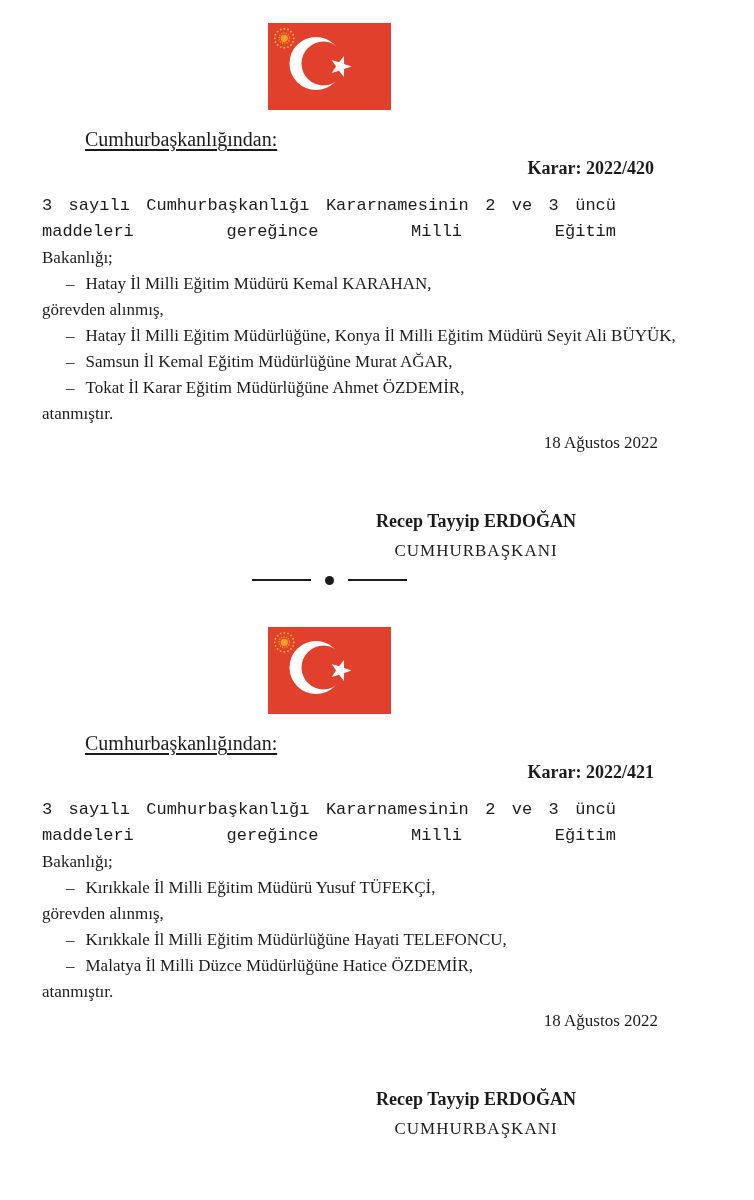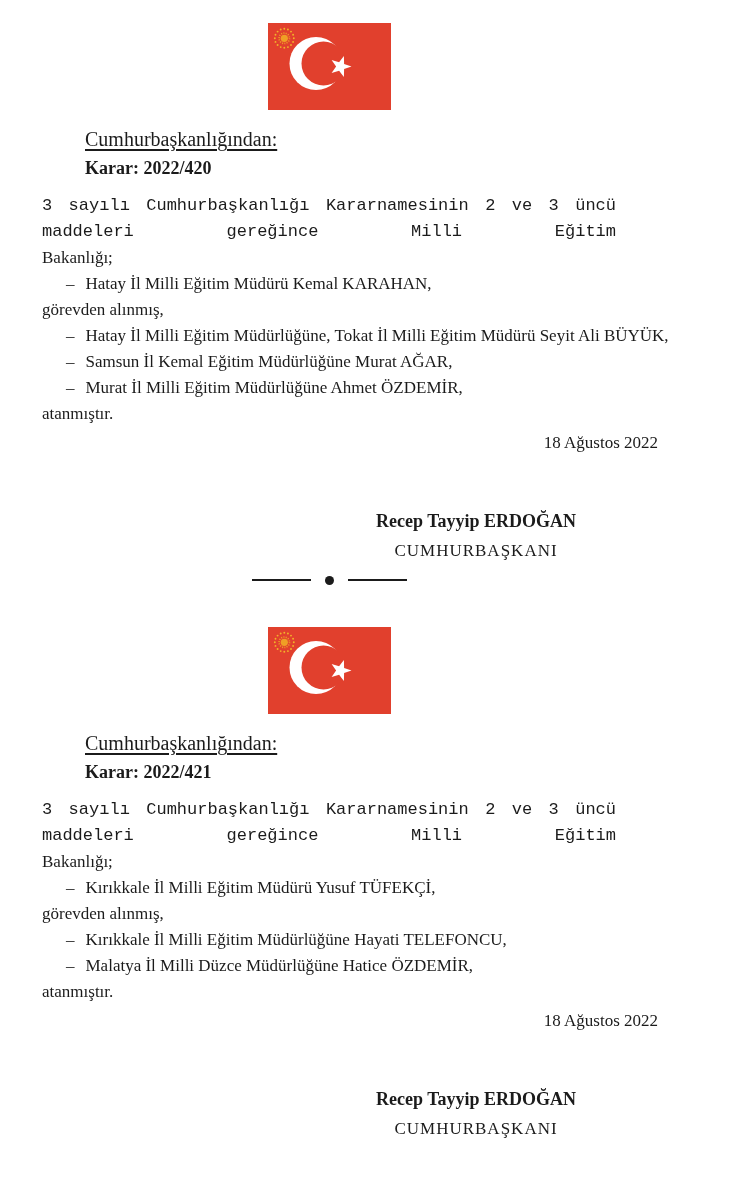--- a/index.html
+++ b/index.html
@@ -18,21 +18,21 @@
   .flag-wrap svg { display: block; }
 
   .source {
     margin: 18px 0 0 85px;
     font-size: 20px; font-weight: normal;
     text-decoration: underline;
     text-underline-offset: 3px;
   }
   .karar {
     margin: 7px 4px 0 85px;
-    font-size: 18px; font-weight: bold;
+    font-size: 18px; font-weight: bold; text-align: right;
   }
 
   .body-block {
     margin: 14px 42px 0 42px;
     font-size: 17px; line-height: 26px;
   }
   .line { white-space: nowrap; }
   .line.justify {
     white-space: normal;
     text-align: justify;
@@ -108,23 +108,23 @@
     </div>
 
     <h2 class="source">Cumhurbaşkanlığından:</h2>
     <div class="karar">Karar: 2022/420</div>
 
     <div class="body-block">
       <div class="line justify"><span>3 sayılı Cumhurbaşkanlığı Kararnamesinin 2 ve 3 üncü maddeleri gereğince Milli Eğitim</span></div>
       <div class="line"><span>Bakanlığı;</span></div>
       <div class="line indent"><span class="dash">–</span><span>Hatay İl Milli Eğitim Müdürü Kemal KARAHAN,</span></div>
       <div class="line"><span>görevden alınmış,</span></div>
-      <div class="line indent"><span class="dash">–</span><span>Hatay İl Milli Eğitim Müdürlüğüne, Tokat İl Milli Eğitim Müdürü Seyit Ali BÜYÜK,</span></div>
+      <div class="line indent"><span class="dash">–</span><span>Hatay İl Milli Eğitim Müdürlüğüne, Konya İl Milli Eğitim Müdürü Seyit Ali BÜYÜK,</span></div>
       <div class="line indent"><span class="dash">–</span><span>Samsun İl Kemal Eğitim Müdürlüğüne Murat AĞAR,</span></div>
-      <div class="line indent"><span class="dash">–</span><span>Murat İl Milli Eğitim Müdürlüğüne Ahmet ÖZDEMİR,</span></div>
+      <div class="line indent"><span class="dash">–</span><span>Tokat İl Karar Eğitim Müdürlüğüne Ahmet ÖZDEMİR,</span></div>
       <div class="line"><span>atanmıştır.</span></div>
     </div>
 
     <div class="date-line">18 Ağustos 2022</div>
 
     <div class="signature">
       <div class="sig-name">Recep Tayyip ERDOĞAN</div>
       <div class="sig-title">CUMHURBAŞKANI</div>
     </div>
   </section>

